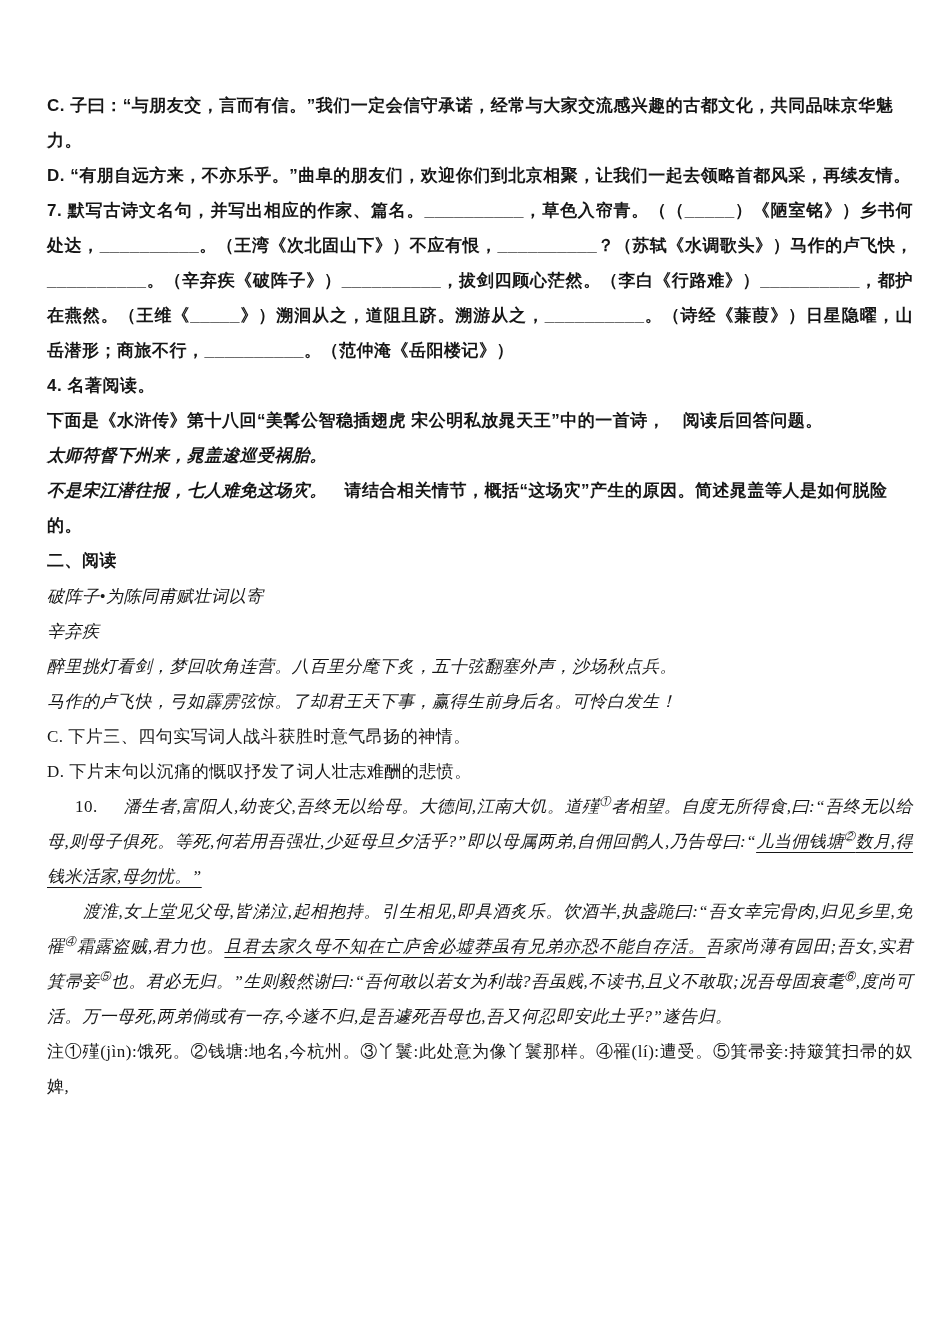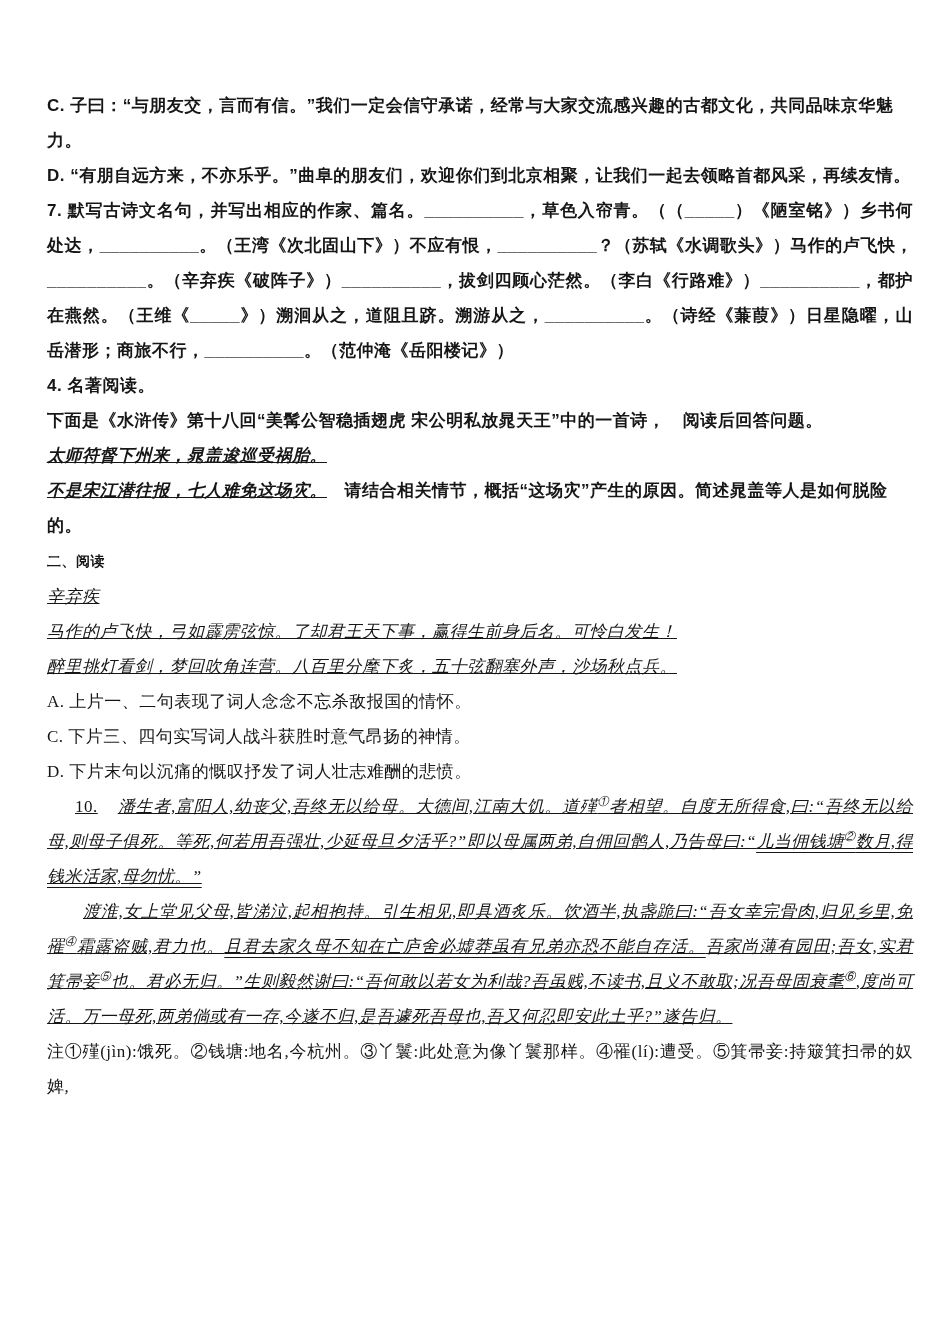--- a/index.html
+++ b/index.html
@@ -35,33 +35,32 @@
   
   .song {
     font-family: "Liberation Serif", "DejaVu Serif", serif;
     font-weight: 400;
   }
   
   .kai {
     font-family: "Liberation Serif", "DejaVu Serif", serif;
     font-style: italic;
     font-weight: 400;
-    text-decoration: underline;
   }
   .bold { font-weight: 700; }
   .just { text-align: justify; }
   .section-heading {
-    font-size: 14px;
+    font-size: 17px;
     line-height: 36px;
   }
   .indent { text-indent: 36px; }
   .p10-indent { text-indent: 28px; }
   .qnum {
     font-style: normal;
-    margin-right: 20px;
+    margin-right: 26px;
   }
   sup {
     font-size: 11px;
     line-height: 0;
     vertical-align: super;
   }
   .ul {
     text-decoration: underline;
     text-underline-offset: 5px;
   }
@@ -76,24 +75,24 @@
 
   <p class="hei just">7. 默写古诗文名句，并写出相应的作家、篇名。__________，草色入帘青。（（_____）《陋室铭》）乡书何处达，__________。（王湾《次北固山下》）不应有恨，__________？（苏轼《水调歌头》）马作的卢飞快，__________。（辛弃疾《破阵子》）__________，拔剑四顾心茫然。（李白《行路难》）__________，都护在燕然。（王维《_____》）溯洄从之，道阻且跻。溯游从之，__________。（诗经《蒹葭》）日星隐曜，山岳潜形；商旅不行，__________。（范仲淹《岳阳楼记》）</p>
 
   <p class="hei">4. 名著阅读。</p>
   <p class="hei just">下面是《水浒传》第十八回“美髯公智稳插翅虎 宋公明私放晁天王”中的一首诗，　阅读后回答问题。</p>
   <p class="kai bold">太师符督下州来，晁盖逡巡受祸胎。</p>
   <p><span class="kai bold">不是宋江潜往报，七人难免这场灾。</span><span class="hei">　请结合相关情节，概括“这场灾”产生的原因。简述晁盖等人是如何脱险的。</span></p>
 
   <p class="hei section-heading">二、阅读</p>
 
+  <p class="kai">破阵子•为陈同甫赋壮词以寄</p>
   <p class="kai">辛弃疾</p>
+  <p class="kai">醉里挑灯看剑，梦回吹角连营。八百里分麾下炙，五十弦翻塞外声，沙场秋点兵。</p>
   <p class="kai">马作的卢飞快，弓如霹雳弦惊。了却君王天下事，赢得生前身后名。可怜白发生！</p>
-  <p class="kai">醉里挑灯看剑，梦回吹角连营。八百里分麾下炙，五十弦翻塞外声，沙场秋点兵。</p>
-  <p class="song">A. 上片一、二句表现了词人念念不忘杀敌报国的情怀。</p>
   <p class="song">C. 下片三、四句实写词人战斗获胜时意气昂扬的神情。</p>
   <p class="song">D. 下片末句以沉痛的慨叹抒发了词人壮志难酬的悲愤。</p>
 
   <p class="kai just p10-indent"><span class="qnum">10.</span><span>潘生者,富阳人,幼丧父,吾终无以给母。大德间,江南大饥。道殣</span><sup>①</sup><span>者相望。自度无所得食,曰:“吾终无以给母,则母子俱死。等死,何若用吾强壮,少延母旦夕活乎?”即以母属两弟,自佣回鹘人,乃告母曰:“</span><span class="ul"><span>儿当佣钱塘</span><sup>②</sup><span>数月,得钱米活家,母勿忧。”</span></span></p>
 
 
   <p class="kai just indent"><span>渡淮,女上堂见父母,皆涕泣,起相抱持。引生相见,即具酒炙乐。饮酒半,执盏跪曰:“吾女幸完骨肉,归见乡里,免罹</span><sup>④</sup><span>霜露盗贼,君力也。</span><span class="ul">且君去家久母不知在亡庐舍必墟莽虽有兄弟亦恐不能自存活。</span><span>吾家尚薄有园田;吾女,实君箕帚妾</span><sup>⑤</sup><span>也。君必无归。”生则毅然谢曰:“吾何敢以若女为利哉?吾虽贱,不读书,且义不敢取;况吾母固衰耄</span><sup>⑥</sup><span>,度尚可活。万一母死,两弟倘或有一存,今遂不归,是吾遽死吾母也,吾又何忍即安此土乎?”遂告归。</span></p>
 
   <p class="song just">注①殣(jìn):饿死。②钱塘:地名,今杭州。③丫鬟:此处意为像丫鬟那样。④罹(lí):遭受。⑤箕帚妾:持簸箕扫帚的奴婢,</p>
 

